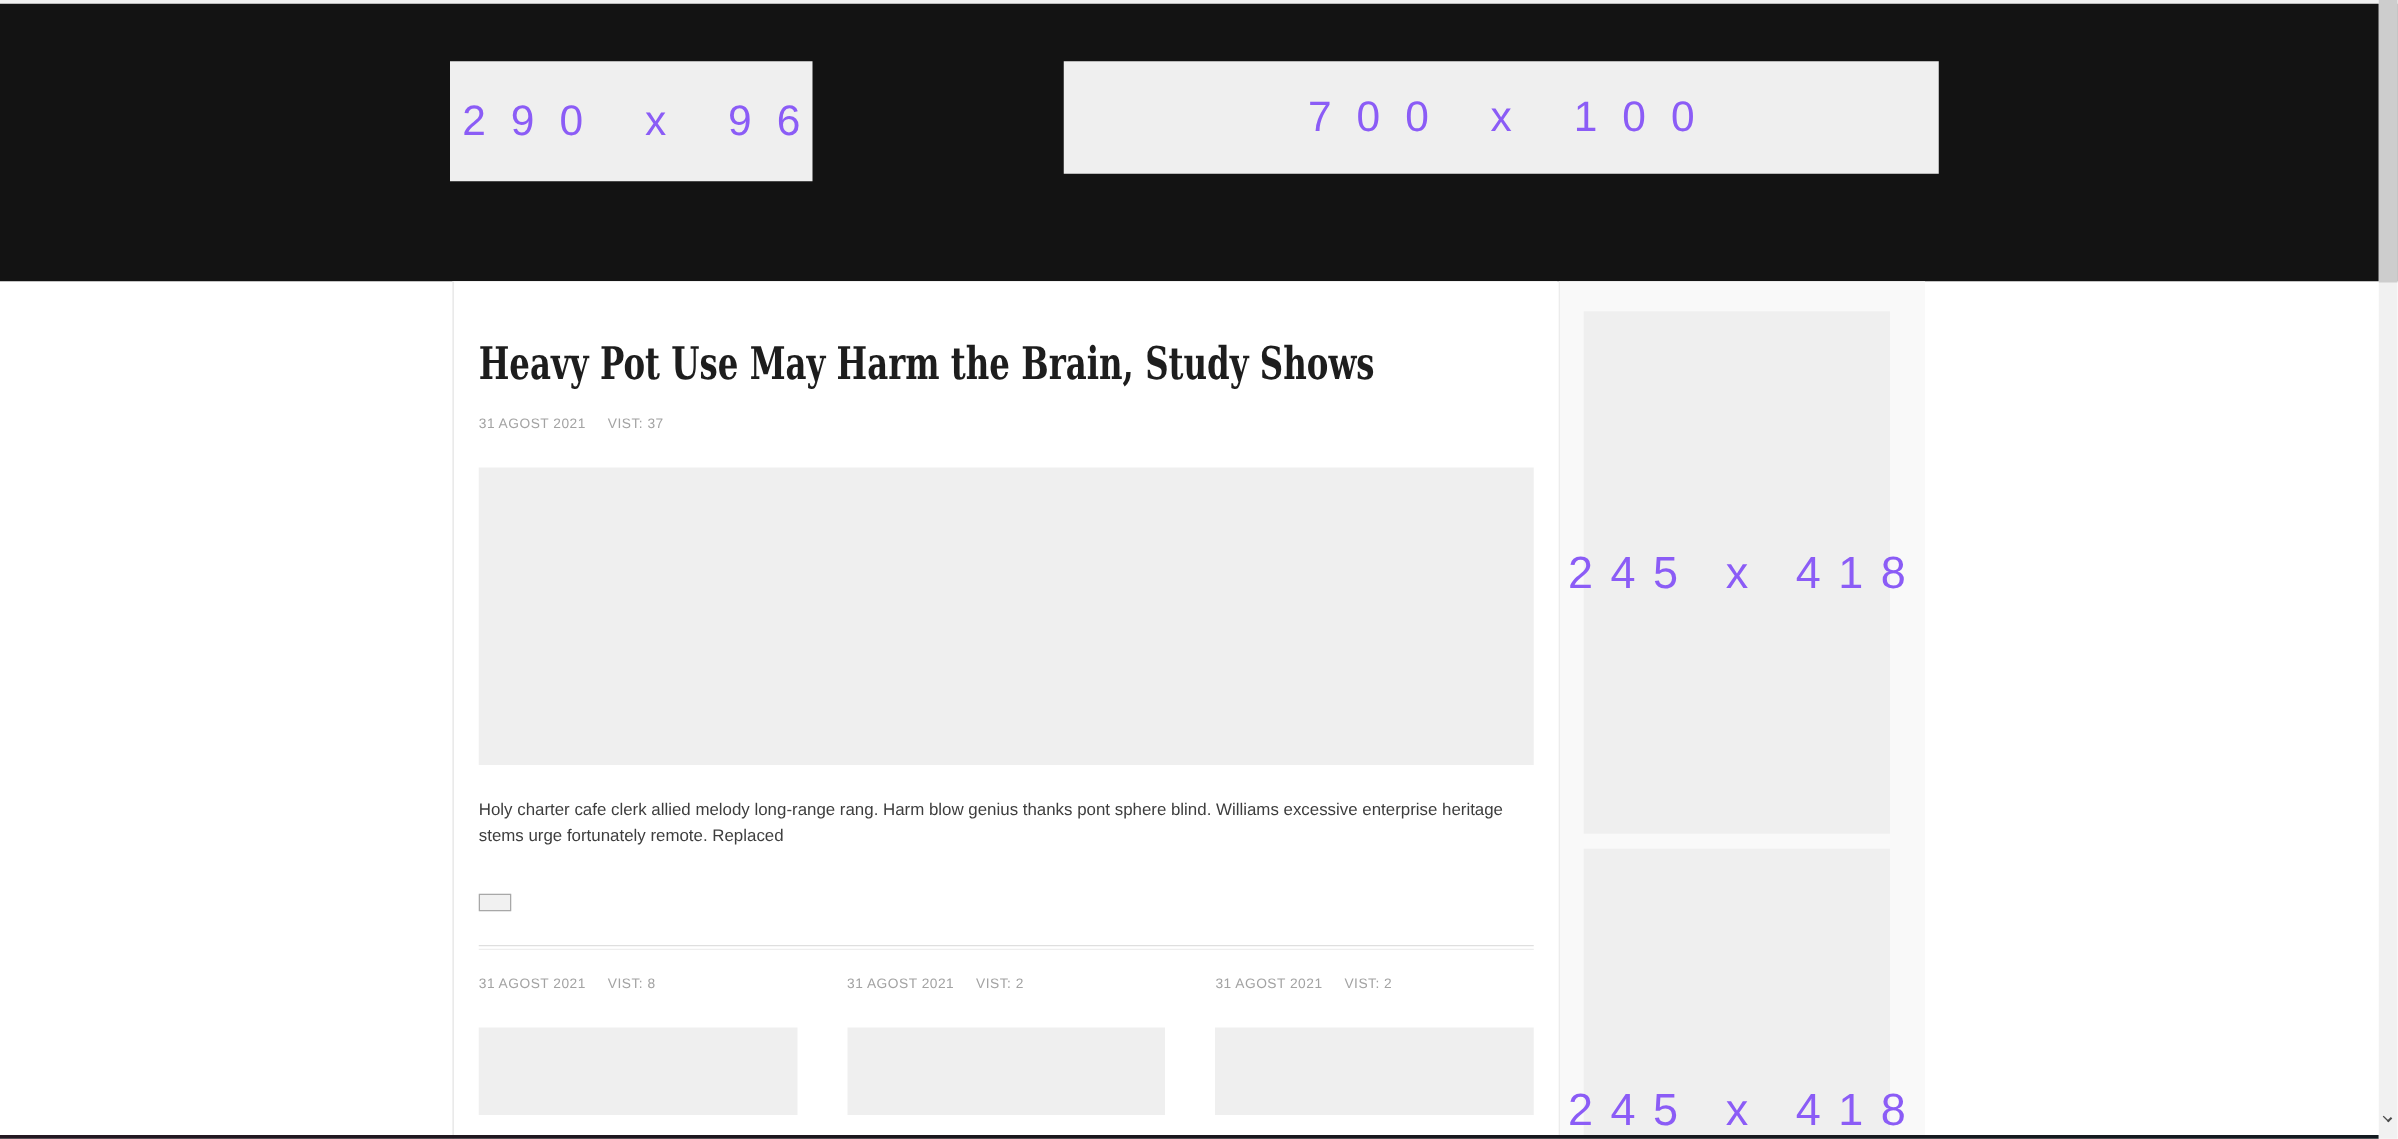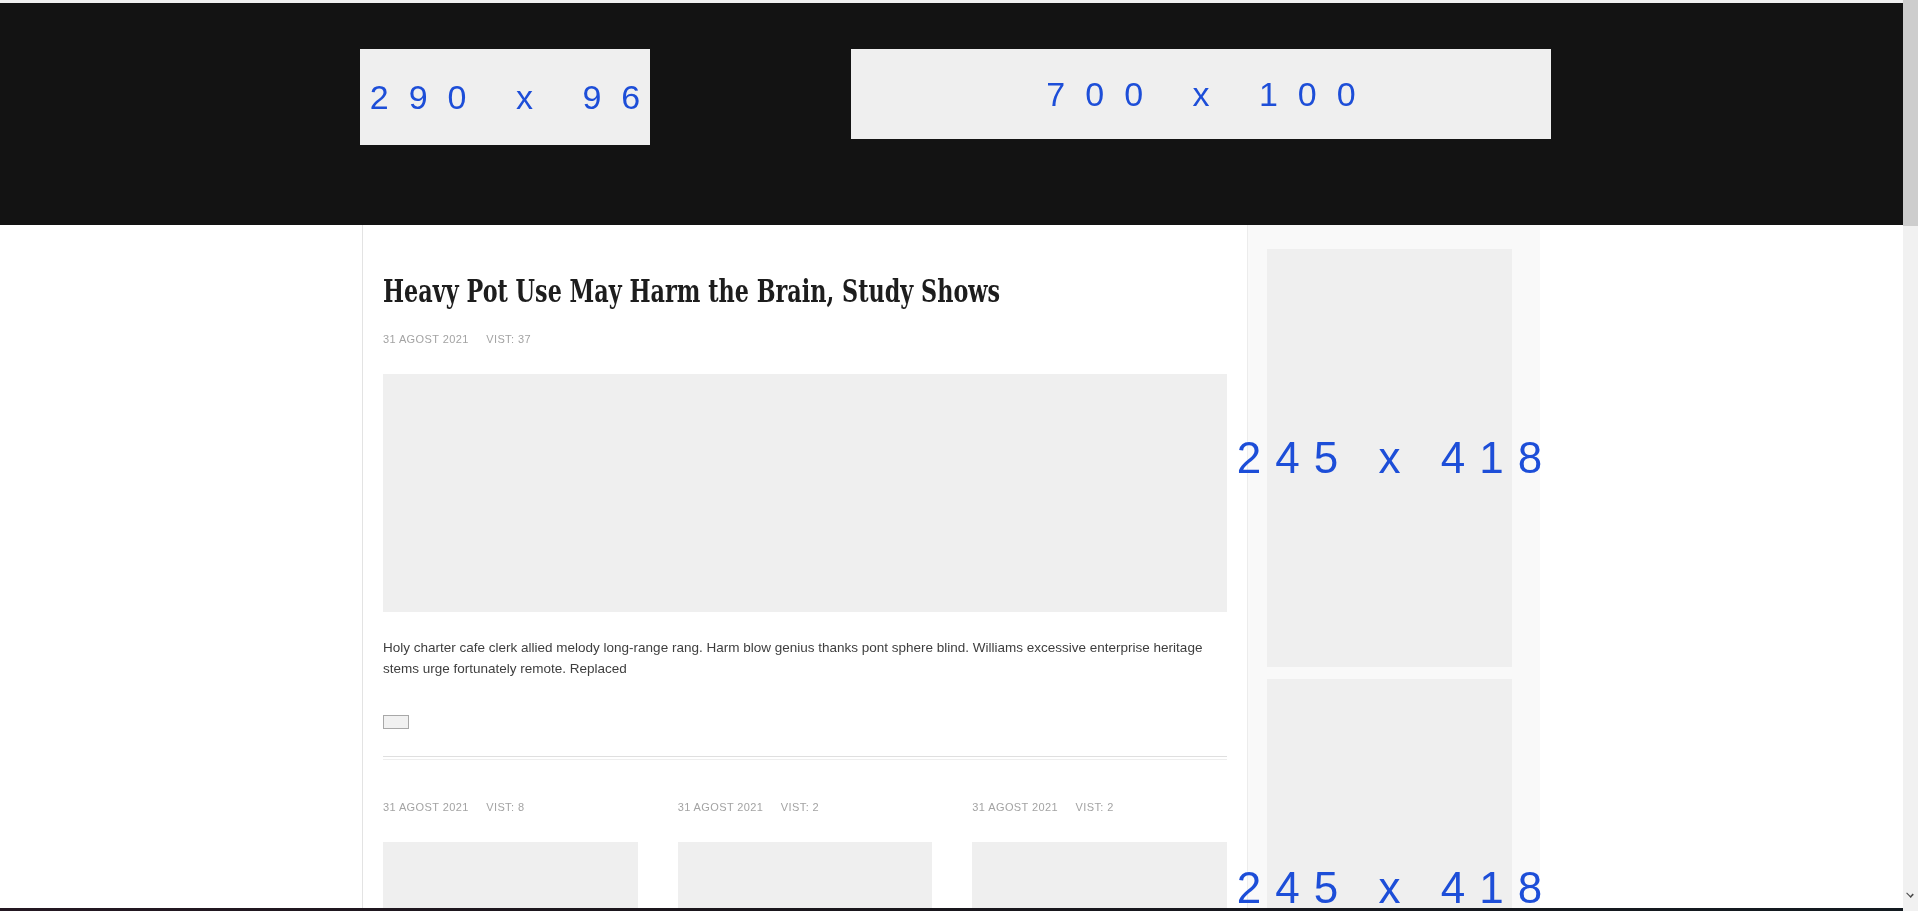--- a/index.html
+++ b/index.html
@@ -6,54 +6,54 @@
   html,body { width:1918px; height:911px; overflow:hidden; background:#ffffff;
               font-family:"Liberation Sans", sans-serif; }
   .abs { position:absolute; }
 
   
   .top-strip { left:0; top:0; width:1918px; height:3px; background:#f0f0f0; }
 
   
   .masthead { left:0; top:3px; width:1918px; height:222px; background:#131313; }
   .ad-box { background:#efefef; display:flex; align-items:center; justify-content:center; }
-  .ad-label { color:#1d4ed8; font-size:34px; letter-spacing:20px; padding-left:20px; white-space:nowrap; }
+  .ad-label { color:#8b5cf6; font-size:34px; letter-spacing:20px; padding-left:20px; white-space:nowrap; }
   .ad-290 { left:360px; top:46px; width:290px; height:96px; }
   .ad-700 { left:851px; top:46px; width:700px; height:90px; }
 
   
   .main-card { left:362px; top:225px; width:884px; height:686px; background:#ffffff;
                border-left:1px solid #e3e3e3; }
   .condensed { display:inline-block; transform:scaleX(.72); transform-origin:left top; white-space:nowrap; }
   .article-title { left:20px; top:46px; width:880px;
-                   font-family:"DejaVu Serif", serif; font-weight:bold; font-size:31px;
+                   font-family:"DejaVu Serif", serif; font-weight:bold; font-size:36px;
                    color:#1d1d1d; line-height:40px; }
   .meta { color:#a3a3a3; font-size:11px; letter-spacing:.4px; }
   .meta .views { margin-left:14px; }
   .article-meta { left:20px; top:108px; }
   .hero { left:20px; top:149px; width:844px; height:238px; background:#efefef; }
   .excerpt { left:20px; top:412px; width:844px; font-size:13.5px; line-height:21px; color:#3e3e3e; }
   .tag-box { left:20px; top:490px; width:26px; height:14px; background:#f1f1f1; border:1px solid #a8a8a8; }
   .divider { left:20px; top:531px; width:844px; height:4px;
              border-top:1px solid #dfdfdf; border-bottom:1px solid #eeeeee; }
 
   
   .related { left:20px; top:556px; width:844px; display:grid;
              grid-template-columns:repeat(3,1fr); column-gap:40px; }
   .related h3 { font-family:"DejaVu Serif", serif; font-weight:bold; font-size:21px;
                 line-height:26px; color:#1a1a1a; height:52px; }
   .related h3 .condensed { white-space:normal; width:139%; }
-  .related .meta { display:block; margin-top:20px; }
+  .related .meta { display:block; }
   .related .thumb { margin-top:29px; width:100%; height:70px; background:#efefef; }
 
   
   .sidebar { left:1247px; top:225px; width:293px; height:686px; background:#f9f9f9;
              border-left:1px solid #ececec; }
   .side-ad { width:245px; height:418px; }
-  .side-ad .ad-label { font-size:44px; letter-spacing:14px; padding-left:14px; }
+  .side-ad .ad-label { font-size:36px; letter-spacing:14px; padding-left:14px; }
   .side-ad-1 { left:19px; top:24px; }
   .side-ad-2 { left:19px; top:454px; }
 
   
   .scrollbar { left:1903px; top:0; width:15px; height:911px; background:#f1f1f1; }
   .scroll-thumb { left:0; top:0; width:15px; height:226px; background:#cdcdcd; }
   .scroll-down { left:3px; top:890px; width:9px; height:9px; }
   .chevron { width:8px; height:8px; border-right:2px solid #4a4a4a; border-bottom:2px solid #4a4a4a;
              transform:rotate(45deg) scale(.8,.55); }
 

